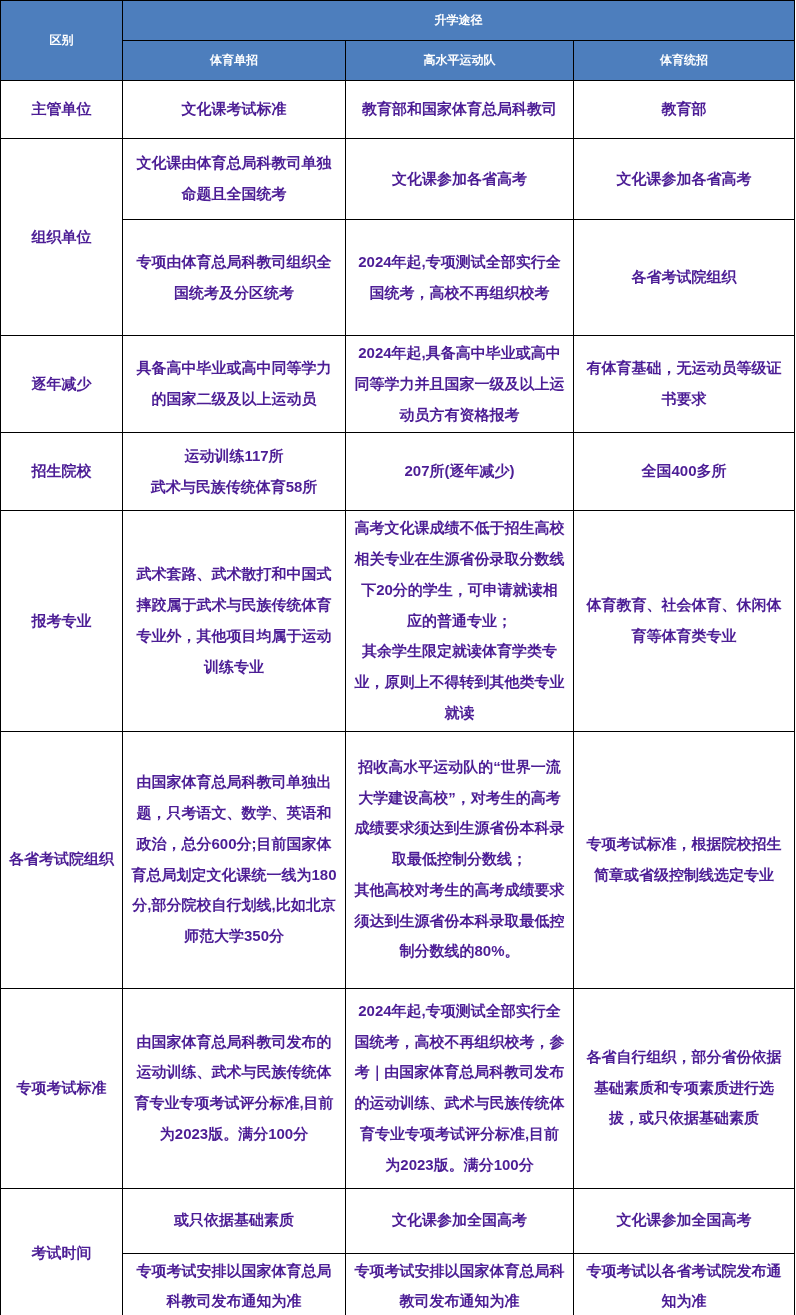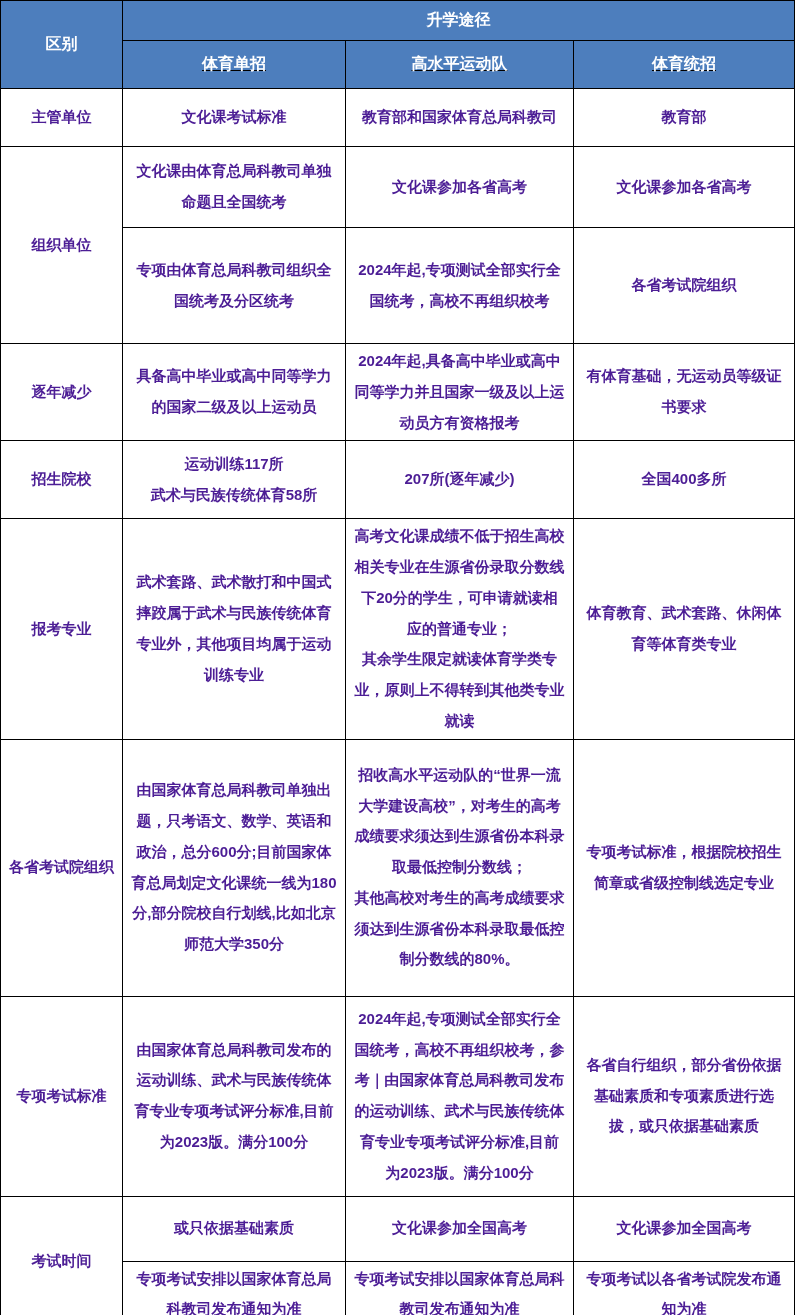--- a/index.html
+++ b/index.html
@@ -27,32 +27,32 @@
     font-size: 15px;
     font-weight: bold;
     line-height: 2.05;
     white-space: pre-line;
     word-break: break-all;
     overflow: hidden;
   }
   table.cmp th.hdr {
     background: #4d7ebd;
     color: #ffffff;
-    font-size: 16px;
+    font-size: 12px;
     font-weight: bold;
     line-height: 1.3;
     white-space: normal;
     word-break: keep-all;
   }
   table.cmp td.rowlabel {
     padding: 2px 2px;
     word-break: keep-all;
   }
   tr.h-group   { height: 40px; }
-  tr.h-cols    { height: 48px; text-decoration: underline; }
+  tr.h-cols    { height: 40px; }
   tr.r-super   { height: 58px; }
   tr.r-org-a   { height: 81px; }
   tr.r-org-b   { height: 116px; margin-left: 7px; }
   tr.r-target  { height: 87px; }
   tr.r-schools { height: 78px; }
   tr.r-majors  { height: 217px; }
   tr.r-culture { height: 257px; }
   tr.r-special { height: 200px; }
   tr.r-time-a  { height: 65px; }
   tr.r-time-b  { height: 66px; }
@@ -111,21 +111,21 @@
 武术与民族传统体育58所</td>
     <td>207所(逐年减少)</td>
     <td>全国400多所</td>
   </tr>
 
   <tr class="r-majors">
     <td class="rowlabel">报考专业</td>
     <td>武术套路、武术散打和中国式摔跤属于武术与民族传统体育专业外，其他项目均属于运动训练专业</td>
     <td>高考文化课成绩不低于招生高校相关专业在生源省份录取分数线下20分的学生，可申请就读相应的普通专业；
 其余学生限定就读体育学类专业，原则上不得转到其他类专业就读</td>
-    <td>体育教育、武术套路、休闲体育等体育类专业</td>
+    <td>体育教育、社会体育、休闲体育等体育类专业</td>
   </tr>
 
   <tr class="r-culture">
     <td class="rowlabel">各省考试院组织</td>
     <td>由国家体育总局科教司单独出题，只考语文、数学、英语和政治，总分600分;目前国家体育总局划定文化课统一线为180分,部分院校自行划线,比如北京师范大学350分</td>
     <td>招收高水平运动队的“世界一流大学建设高校”，对考生的高考成绩要求须达到生源省份本科录取最低控制分数线；
 其他高校对考生的高考成绩要求须达到生源省份本科录取最低控制分数线的80%。</td>
     <td>专项考试标准，根据院校招生简章或省级控制线选定专业</td>
   </tr>
 

